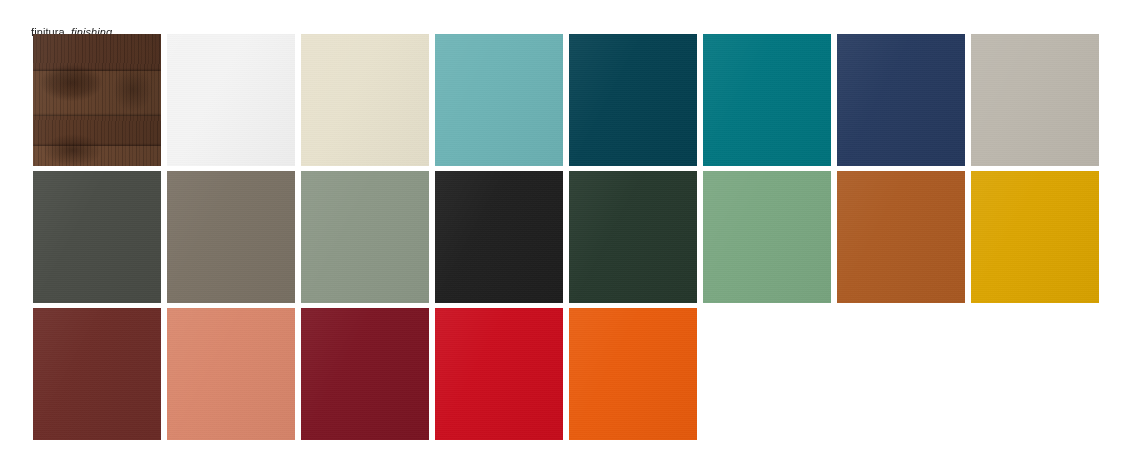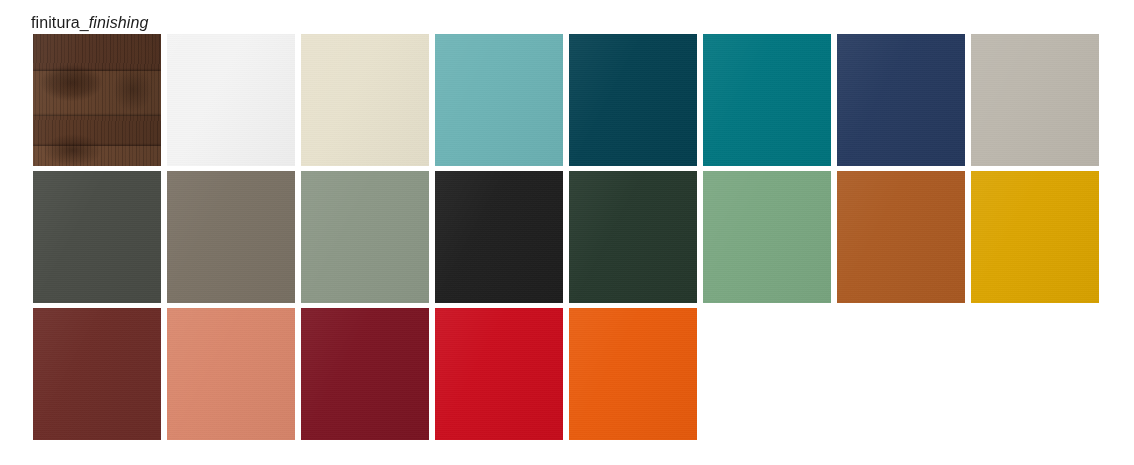--- a/index.html
+++ b/index.html
@@ -21,22 +21,22 @@
     position: relative;
     width: 1134px;
     height: 465px;
     background: #ffffff;
   }
 
   
   .caption {
     position: absolute;
     left: 31px;
-    top: 16px;
-    font-size: 16px;
+    top: 25px;
+    font-size: 11px;
     line-height: 14px;
     letter-spacing: 0.1px;
     color: #1c1c1c;
     white-space: nowrap;
   }
   .caption .cap-main { font-style: normal; }
   .caption .cap-alt  { font-style: italic; }
 
   
   .grid {

